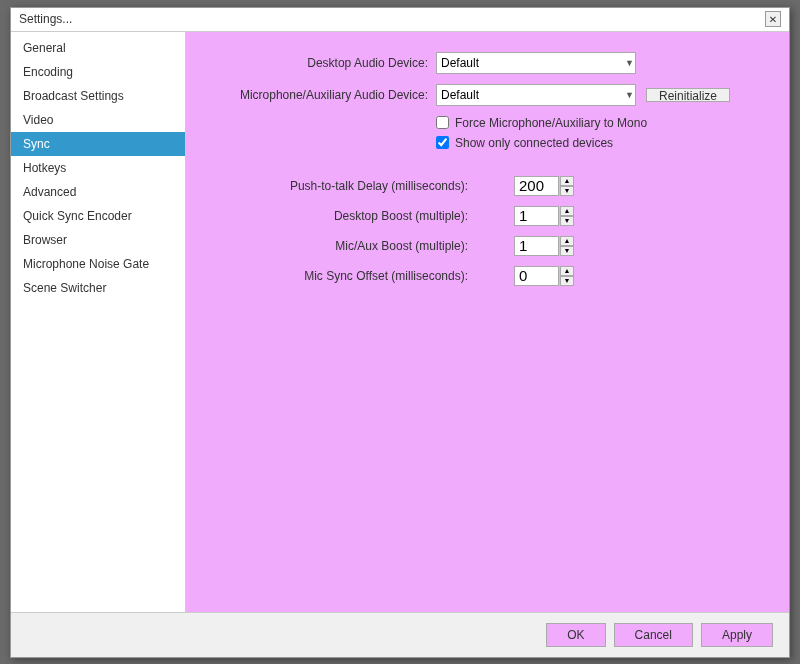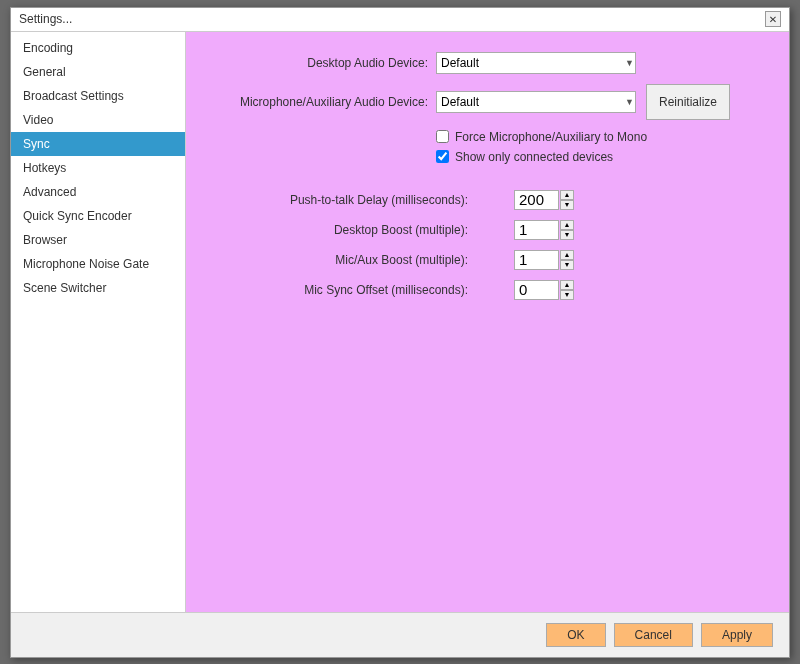--- a/index.html
+++ b/index.html
@@ -109,21 +109,21 @@
       position: absolute;
       right: 2px;
       top: 50%;
       transform: translateY(-50%);
       pointer-events: none;
       font-size: 9px;
       color: #555;
     }
     .reinitialize-btn {
       margin-left: 10px;
-      height: 36px;
+      height: 14px;
       padding: 0 12px;
       background: #f0f0f0;
       border: 1px solid #aaa;
       font-size: 12px;
       cursor: pointer;
       color: #333;
     }
     .checkbox-row {
       display: flex;
       align-items: center;
@@ -178,21 +178,21 @@
       display: flex;
       justify-content: flex-end;
       padding: 10px 16px;
       background: #f0f0f0;
       border-top: 1px solid #ccc;
       gap: 8px;
     }
     .footer-btn {
       height: 24px;
       padding: 0 20px;
-      background: #fdba74;
+      background: #f0abfc;
       border: 1px solid #aaa;
       font-size: 12px;
       cursor: pointer;
       color: #333;
     }
     .spacer-section {
       flex: 1;
     }
   </style>
 </head>
@@ -200,22 +200,22 @@
 
 <div class="window">
   <div class="title-bar">
     <span class="title-bar-text">Settings...</span>
     <div class="title-bar-close">✕</div>
   </div>
 
   <div class="dialog-body">
 
     <div class="sidebar">
+      <div class="sidebar-item">General</div>
       <div class="sidebar-item">Encoding</div>
-      <div class="sidebar-item">General</div>
       <div class="sidebar-item">Broadcast Settings</div>
       <div class="sidebar-item">Video</div>
       <div class="sidebar-item active">Sync</div>
       <div class="sidebar-item">Hotkeys</div>
       <div class="sidebar-item">Advanced</div>
       <div class="sidebar-item">Quick Sync Encoder</div>
       <div class="sidebar-item">Browser</div>
       <div class="sidebar-item">Microphone Noise Gate</div>
       <div class="sidebar-item">Scene Switcher</div>
     </div>

